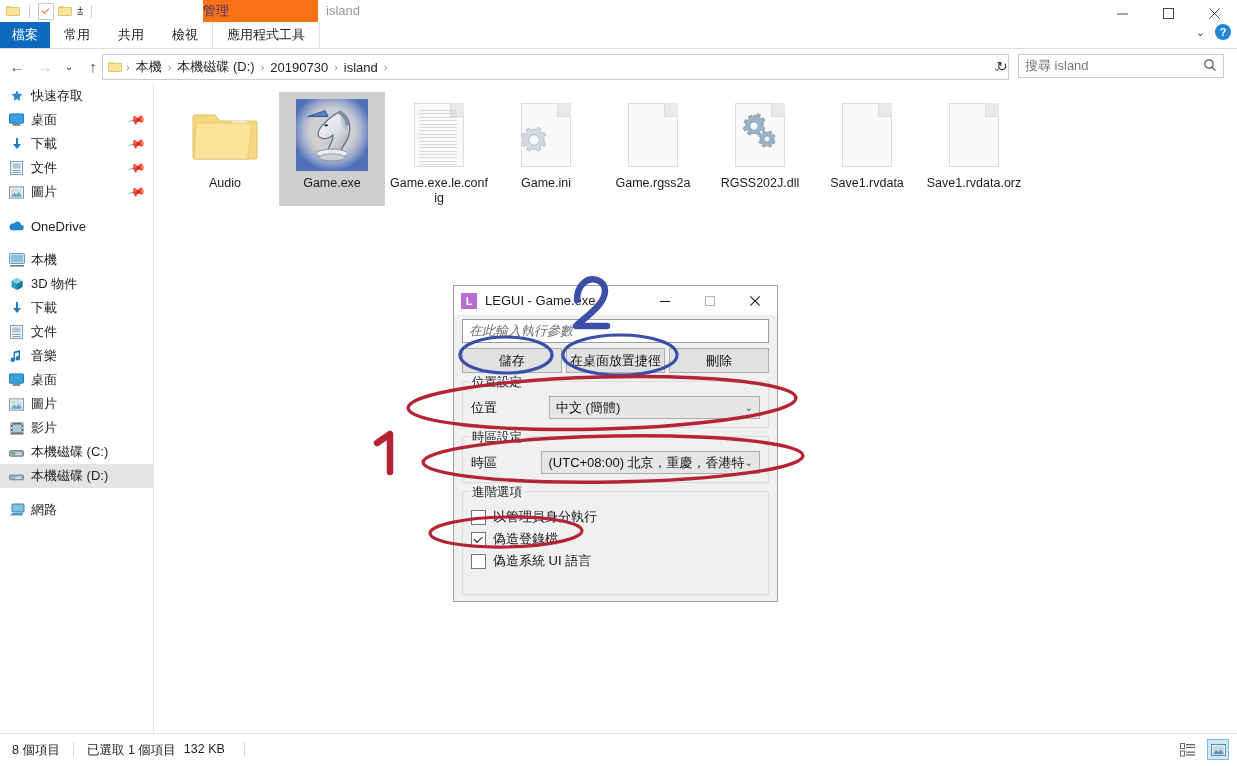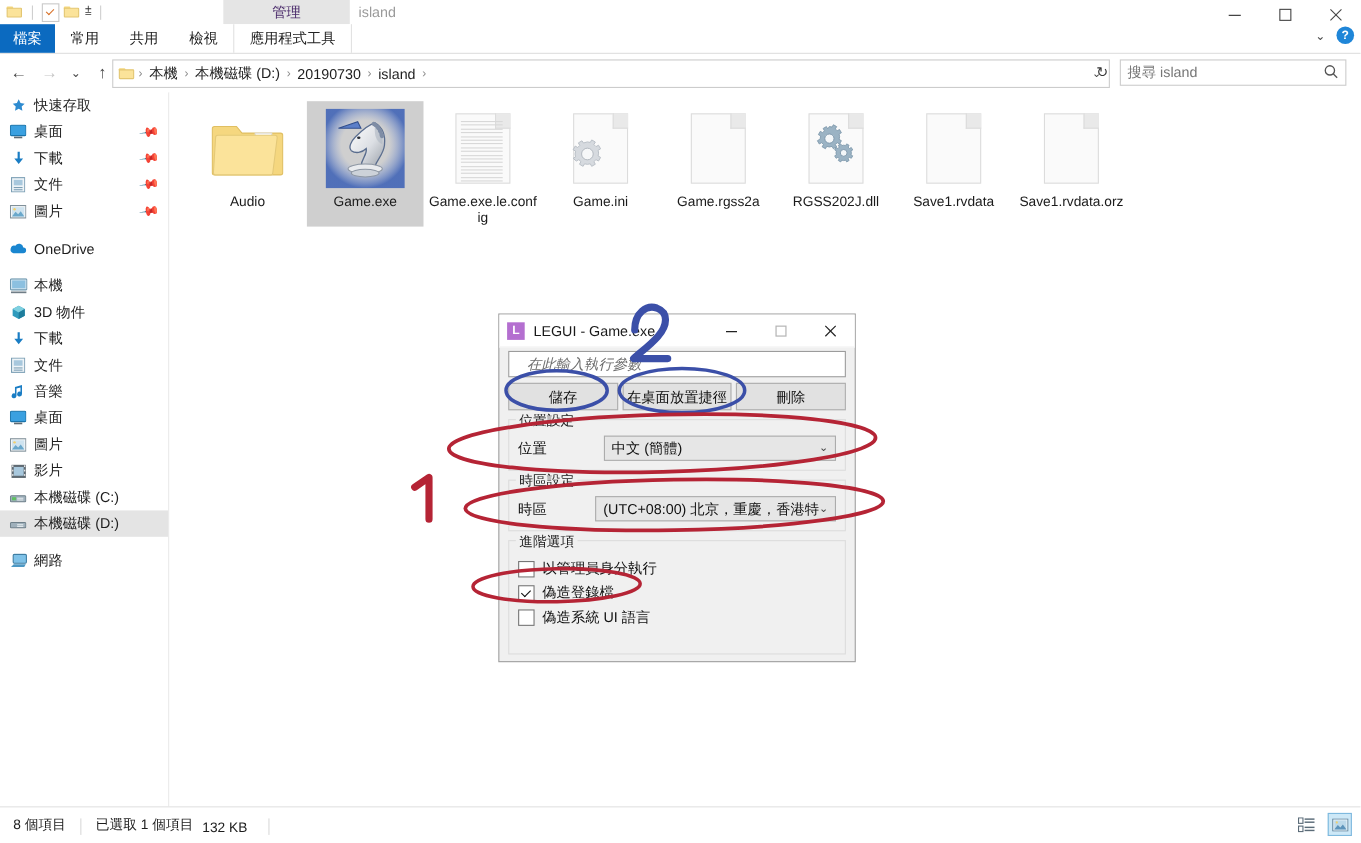--- a/index.html
+++ b/index.html
@@ -17,22 +17,22 @@
   .qat-sep { width:1px; height:13px; background:#cfcfcf; display:inline-block; margin:0 4px; }
   .folder-mini { width:15px; height:12px; position:relative; display:inline-block; }
   .folder-mini:before{content:"";position:absolute;left:0;top:1px;width:6px;height:2px;background:#f5d77f;border-radius:1px 1px 0 0;}
   .folder-mini:after{content:"";position:absolute;left:0;top:2px;width:14px;height:9px;background:#fbe39a;border:1px solid #e3c672;box-sizing:border-box;border-radius:0 1px 1px 1px;}
   .qat-check { width:14px; height:15px; border:1px solid #c9c9c9; background:#fff; position:relative; display:inline-block;}
   .qat-check:after{content:"";position:absolute;left:3px;top:4px;width:6px;height:3px;border-left:1.6px solid #d9732b;border-bottom:1.6px solid #d9732b;transform:rotate(-45deg);}
   .qat-caret { font-size:11px; color:#333; line-height:12px; }
 
   .ctx-tab-top {
     position:absolute; left:203px; top:0; width:115px; height:22px;
-    background:#e5e5e5; color:#4a2a6a; font-size:13px;
-    display:flex; align-items:center; justify-content:center;
+    background:#f97316; color:#4a2a6a; font-size:13px;
+    display:flex; align-items:center; 
   }
   .win-title { position:absolute; left:326px; top:0; height:22px; line-height:22px; font-size:13px; color:#9a9a9a; }
 
   .win-btns { position:absolute; right:0; top:0; display:flex; height:26px; }
   .win-btn { width:46px; height:26px; display:flex; align-items:center; justify-content:center; color:#3a3a3a; font-size:13px; }
   .win-btn svg { display:block; }
 
   
   .ribbon { position:absolute; left:0; top:22px; width:1237px; height:26px; background:#fff; border-bottom:1px solid #dcdcdc; }
   .tabrow { display:flex; height:26px; align-items:stretch; }
@@ -84,38 +84,38 @@
   .flabel { font-size:12.5px; color:#1b1b1b; text-align:center; line-height:15px; width:98px; word-wrap:break-word; margin-top:2px; }
 
   
   .docpage { width:50px; height:64px; position:relative; background:#fafafa; border:1px solid #dcdcdc; box-sizing:border-box; }
   .docpage .fold { position:absolute; right:-1px; top:-1px; width:14px; height:14px; background:#e9e9e9; border-left:1px solid #dcdcdc; border-bottom:1px solid #dcdcdc; box-sizing:border-box; }
   .docpage .lines { position:absolute; left:4px; top:6px; right:6px; }
   .docpage .lines i { display:block; height:1px; background:#d8d8d8; margin-bottom:2.4px; }
 
   
   .statusbar { position:absolute; left:0; bottom:0; width:1237px; height:32px; border-top:1px solid #e2e2e2; background:#fff; }
-  .status-left { position:absolute; left:12px; top:8px; display:flex; align-items:flex-end; font-size:12.5px; color:#1d1d1d; gap:0; }
+  .status-left { position:absolute; left:12px; top:8px; display:flex; align-items:flex-start; font-size:12.5px; color:#1d1d1d; gap:0; }
   .status-sep { display:inline-block; width:1px; height:15px; background:#d9d9d9; margin:0 13px; }
   .status-sep2 { display:inline-block; width:1px; height:15px; background:#d9d9d9; margin:0 13px 0 19px; }
   .view-btns { position:absolute; right:8px; top:5px; display:flex; gap:8px; align-items:center; }
   .vbtn { width:22px; height:21px; display:flex; align-items:center; justify-content:center; }
   .vbtn.active { background:#cde8f7; border:1px solid #7eb9de; box-sizing:border-box; }
 
   
   .dialog { position:absolute; left:453px; top:285px; width:323px; height:315px; background:#f0f0f0; border:1px solid #a0a0a0; box-shadow:0 0 0 0 rgba(0,0,0,0); }
   .dlg-title { height:29px; background:#ffffff; display:flex; align-items:center; border-bottom:1px solid #f0f0f0; }
   .dlg-ico { width:16px; height:16px; background:#b46fd0; color:#fff; font-size:11px; display:flex; align-items:center; justify-content:center; margin-left:7px; font-weight:bold;}
   .dlg-title .t { margin-left:8px; font-size:13px; color:#1a1a1a; }
   .dlg-wbtns { margin-left:auto; display:flex; }
   .dlg-wb { width:45px; height:29px; display:flex; align-items:center; justify-content:center; color:#222; }
   .dlg-wb.dis { color:#b5b5b5; }
 
   .dlg-body { padding:0; }
-  .param-input { margin:3px 8px 0 8px; height:24px; border:1px solid #9c9c9c; background:#fff; display:flex; align-items:center; padding-left:16px; box-sizing:border-box;}
+  .param-input { margin:3px 8px 0 8px; height:24px; border:1px solid #9c9c9c; background:#fff; display:flex; align-items:center; padding-left:6px; box-sizing:border-box;}
   .param-input span { font-size:13px; color:#6d6d6d; font-style:italic; }
 
   .btnrow { display:flex; margin:5px 8px 0 8px; gap:4px; }
   .dbtn { flex:1; height:25px; background:#e1e1e1; border:1px solid #adadad; display:flex; align-items:center; justify-content:center; font-size:13px; color:#111; box-sizing:border-box; }
 
   .group { margin:8px 8px 0 8px; border:1px solid #dcdcdc; position:relative; padding:14px 8px 8px 8px; }
   .group > .gtitle { position:absolute; top:-8px; left:6px; background:#f0f0f0; padding:0 3px; font-size:12.5px; color:#1b1b1b; }
   .row { display:flex; align-items:center; }
   .row .rlbl { width:78px; font-size:13px; color:#111; }
   .combo { flex:1; height:23px; background:#e6e6e6; border:1px solid #acacac; display:flex; align-items:center; padding:0 6px; box-sizing:border-box; font-size:13px; color:#111; }

